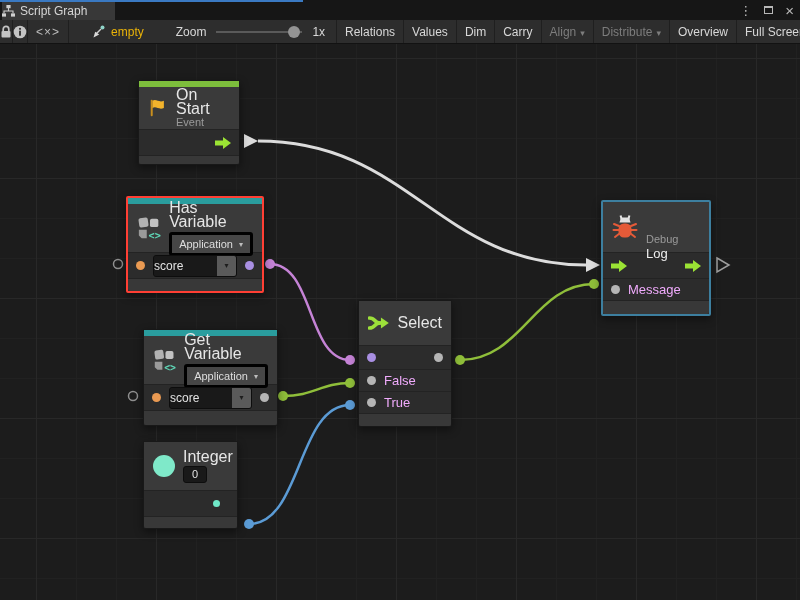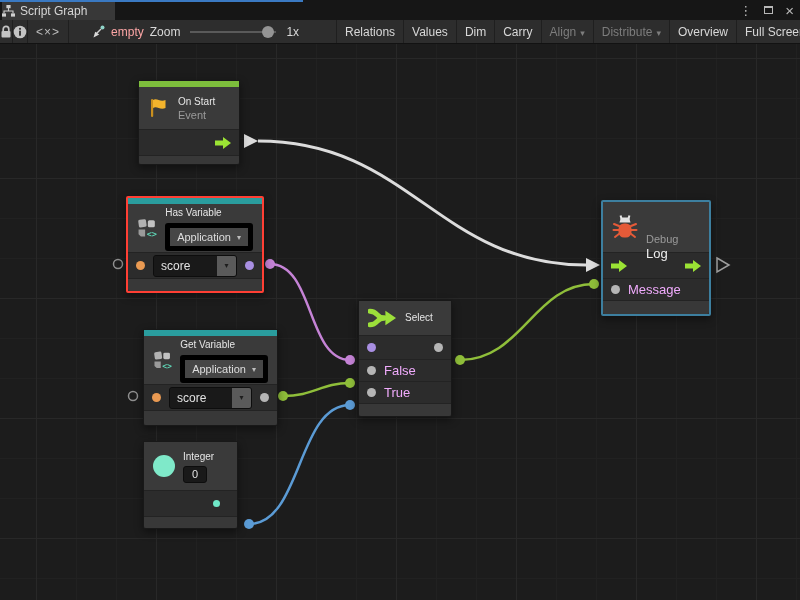--- a/index.html
+++ b/index.html
@@ -20,21 +20,21 @@
   
   .toolbar{position:absolute;left:0;top:20px;width:800px;height:24px;background:#2d2d2d;
     border-bottom:1px solid #121212;box-sizing:border-box;display:flex;align-items:stretch;
     color:#d8d8d8;font-size:12px;}
   .tcell{display:flex;align-items:center;justify-content:center;border-right:1px solid #1f1f1f;
     padding:0 8px;white-space:nowrap;}
   .tcell.icon-btn{padding:0;}
   .tcell.grayed{color:#7d7d7d;}
   .tool-mid{flex:0 0 auto;width:245px;display:flex;align-items:center;gap:6px;
     border-right:1px solid #1f1f1f;padding:0 0 0 22px;}
-  .tool-status{color:#fca5a5;}
+  .tool-status{color:#eab308;margin-right:26px;}
   .zoom-track{width:86px;height:2px;background:#5a5a5a;position:relative;margin:0 4px;}
   .zoom-handle{position:absolute;right:2px;top:-5px;width:12px;height:12px;border-radius:50%;background:#949494;}
   .chev{font-size:9px;margin-left:4px;position:relative;top:1px;}
   .tcell.last{flex:1 1 auto;border-right:none;}
 
   
   .canvas{position:absolute;left:0;top:44px;width:800px;height:556px;background-color:#1c1c1c;
     background-image:
       linear-gradient(#282828 1px,transparent 1px),
       linear-gradient(90deg,#282828 1px,transparent 1px),
@@ -47,36 +47,36 @@
   
   .node{position:absolute;background:#2c2c2c;border:1px solid #181818;border-radius:2px;
     box-shadow:0 3px 8px rgba(0,0,0,.45);font-size:12px;color:#dcdcdc;box-sizing:border-box;}
   .node.sel-red{border:2px solid #ff3f34;}
   .node.sel-blue{border:2px solid #3d7f9f;}
   .strip{height:6px;}
   .nhead{background:#3a3a3a;display:flex;align-items:center;gap:8px;padding:0 9px;box-sizing:border-box;}
   .nrow{border-top:1px solid #232323;background:#2c2c2c;display:flex;align-items:center;
     padding:0 8px;gap:8px;box-sizing:border-box;}
   .nfoot{border-top:1px solid #232323;background:#383838;border-radius:0 0 2px 2px;}
-  .ntitle{color:#e6e6e6;font-size:10px;line-height:14px;}
+  .ntitle{color:#e6e6e6;font-size:16px;line-height:14px;}
   .nsub{color:#9a9a9a;font-size:11px;line-height:13px;}
   .ncat{color:#9a9a9a;font-size:11px;line-height:13px;margin-top:40px;}
   .nbig{color:#eee;font-size:13px;line-height:16px;}
   .dot{width:9px;height:9px;border-radius:50%;flex:0 0 auto;}
   .dot.sm{width:7px;height:7px;}
   .d-orange{background:#ea9a52;} .d-purple{background:#a98fe2;} .d-gray{background:#b5b5b5;}
   .d-cyan{background:#6fe8c8;}
   .plabel{color:#f0abfc;font-size:13px;}
   .spacer{flex:1 1 auto;}
-  .dropdown{display:inline-flex;align-items:center;background:#464646;border:5px solid #000000;
+  .dropdown{display:inline-flex;align-items:center;background:#464646;border:3px solid #000000;
     border-radius:3px;height:18px;padding:0 7px;font-size:11px;color:#dedede;gap:6px;}
   .dropdown .chev{margin:0;font-size:8px;color:#bdbdbd;}
   .combo{flex:1 1 auto;height:20px;display:flex;align-items:stretch;border:1px solid #0d0d0d;
     border-radius:3px;overflow:hidden;background:#191919;}
-  .combo-text{flex:1;display:flex;align-items:center;padding-left:7px;color:#e2e2e2;font-size:12px;background:#191919;}
+  .combo-text{flex:1;display:flex;align-items:center;padding-left:0;color:#e2e2e2;font-size:12px;background:#191919;}
   .combo-btn{width:19px;display:flex;align-items:center;justify-content:center;background:#5a5a5a;
     color:#1d1d1d;font-size:8px;}
   .valbox{width:22px;height:15px;background:#191919;border:1px solid #0d0d0d;border-radius:3px;
     color:#e2e2e2;font-size:11px;display:flex;align-items:center;justify-content:center;margin-top:2px;}
   .int-icon{width:22px;height:22px;border-radius:50%;background:#7fe9c9;flex:0 0 auto;}
   .flowarrow{flex:0 0 auto;}
 </style>
 </head>
 <body>
 
@@ -256,21 +256,21 @@
         <div class="combo">
           <span class="combo-text">score</span>
           <span class="combo-btn">▾</span>
         </div>
         <span class="dot d-gray"></span>
       </div>
       <div class="nfoot" style="height:14px"></div>
     </div>
 
     <div class="node" style="left:358px;top:256px;width:94px">
-      <div class="nhead" style="height:34px">
+      <div class="nhead" style="height:44px">
         <svg width="29" height="22" viewBox="0 0 30 22">
           <path d="M2 4 C11 4, 8 11, 17 11" stroke="#9ce03a" stroke-width="5" fill="none" stroke-linecap="round"></path>
           <path d="M2 18 C11 18, 8 11, 17 11" stroke="#9ce03a" stroke-width="5" fill="none" stroke-linecap="round"></path>
           <polygon points="18,3.5 29,11 18,18.5" fill="#9ce03a"></polygon>
         </svg>
         <div class="ntitle">Select</div>
       </div>
       <div class="nrow" style="height:24px">
         <span class="dot d-purple"></span>
         <span class="spacer"></span>

